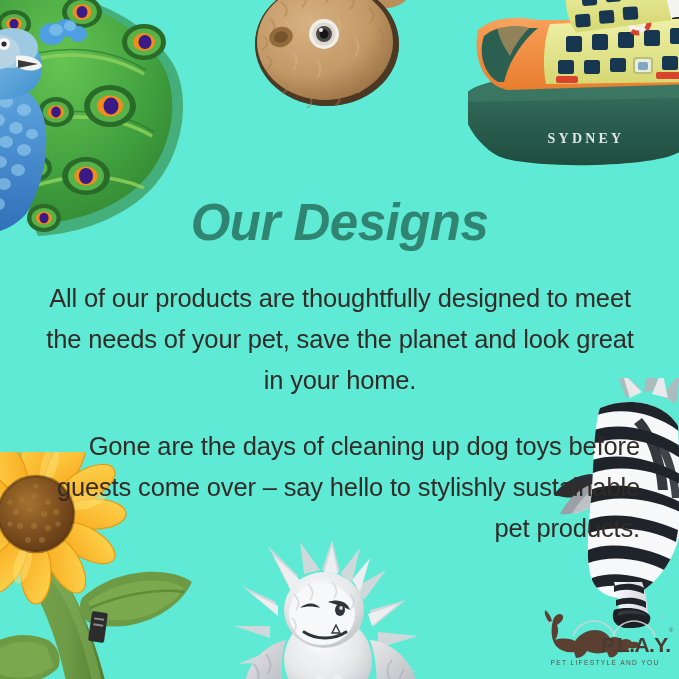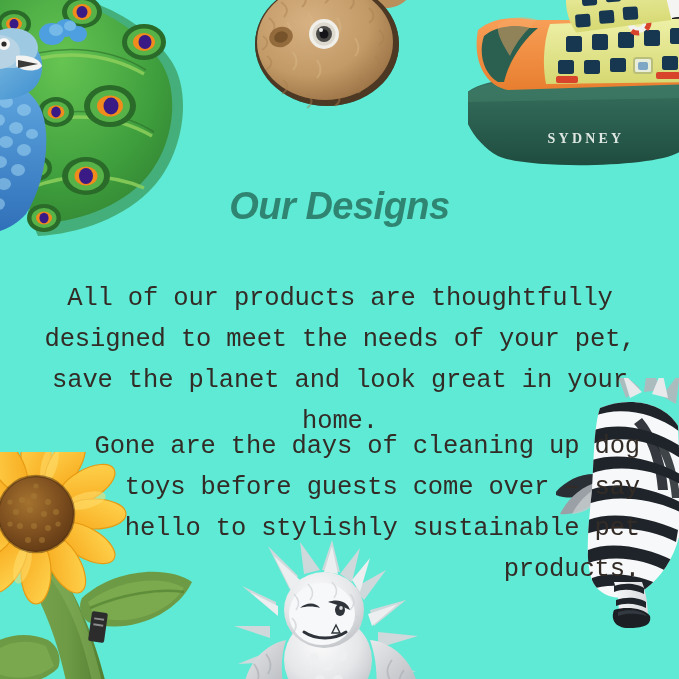--- a/index.html
+++ b/index.html
@@ -26,37 +26,36 @@
     height: 679px;
     z-index: 40;
     pointer-events: none;
   }
   #page-title {
     position: absolute;
     left: 0;
     top: 162px;
     width: 679px;
     text-align: center;
-    font-size: 38px;
+    font-size: 51px;
     font-weight: bold;
     font-style: italic;
     letter-spacing: -0.5px;
     color: #2f8571;
     line-height: 1.05;
   }
   .para {
     position: absolute;
     width: 600px;
     left: 40px;
     text-align: center;
     font-size: 25.5px;
     line-height: 41px;
     color: #332b26;
     letter-spacing: -0.15px;
-    font-family: Liberation Mono, monospace;
   }
   #para-1 { top: 252px; }
   #para-2 { top: 400px; text-align: right; }
 
   
   #brand-logo {
     position: absolute;
     left: 535px;
     top: 608px;
     width: 140px;
@@ -541,14 +540,44 @@
       <path d="M62 234 C72 231 86 232 91 238 C86 236 72 234 62 238 Z" fill="#3a4047" opacity="0.8"></path>
     </svg>
   </div>
 
   <div class="text-stack">
     <h1 id="page-title" style="color: rgb(47, 133, 113);">Our Designs</h1>
     <p class="para" id="para-1" style="color: rgb(51, 43, 38);">All of our products are thoughtfully designed to meet the needs of your pet, save the planet and look great in your home.</p>
     <p class="para" id="para-2" style="color: rgb(51, 43, 38);">Gone are the days of cleaning up dog toys before guests come over – say hello to stylishly sustainable pet products.</p>
   </div>
 
+  <div id="brand-logo">
+    <svg width="140" height="62" viewBox="0 0 140 62">
+
+      <g stroke="#cfd6da" stroke-width="1.6" fill="none" opacity="0.9">
+        <path d="M38 28 C46 8 72 8 80 28"></path>
+        <path d="M78 28 C86 8 112 8 120 28"></path>
+      </g>
+
+      <g fill="#b9c2c8">
+        <circle cx="14" cy="14" r="1.6"></circle>
+        <circle cx="22" cy="9" r="1.1"></circle>
+        <circle cx="126" cy="10" r="1.3"></circle>
+      </g>
+
+      <g fill="#5b4032">
+        <path d="M18 12 C20 6 26 4 28 8 C29 12 25 15 22 17 C24 22 23 28 20 32
+                 C26 30 34 30 40 33 C45 26 52 22 60 22 C67 22 72 25 75 30
+                 C79 28 84 29 87 32 C90 30 95 31 97 34 C100 33 104 34 105 37
+                 C103 40 98 41 94 40 C92 44 87 45 83 44 C82 48 78 50 74 49
+                 L72 44 C66 46 58 46 52 43 C50 47 46 50 41 50 L39 44
+                 C33 45 26 43 22 39 C17 34 15 24 18 12 Z"></path>
+        <path d="M14 14 C11 10 9 6 10 2 C13 4 16 8 17 13 Z"></path>
+      </g>
+
+      <text x="66" y="44" font-family="'Liberation Sans', sans-serif" font-size="21" font-weight="bold" fill="#4a3a31" letter-spacing="-0.6">P.L.A.Y.</text>
+      <text x="134" y="24" font-family="'Liberation Sans', sans-serif" font-size="6" fill="#6b5a50">®</text>
+
+      <text x="70" y="57" font-family="'Liberation Sans', sans-serif" font-size="6.6" fill="#5d5049" letter-spacing="1.35" text-anchor="middle">PET LIFESTYLE AND YOU</text>
+    </svg>
+  </div>
 
 </div>
 
 </body></html>

